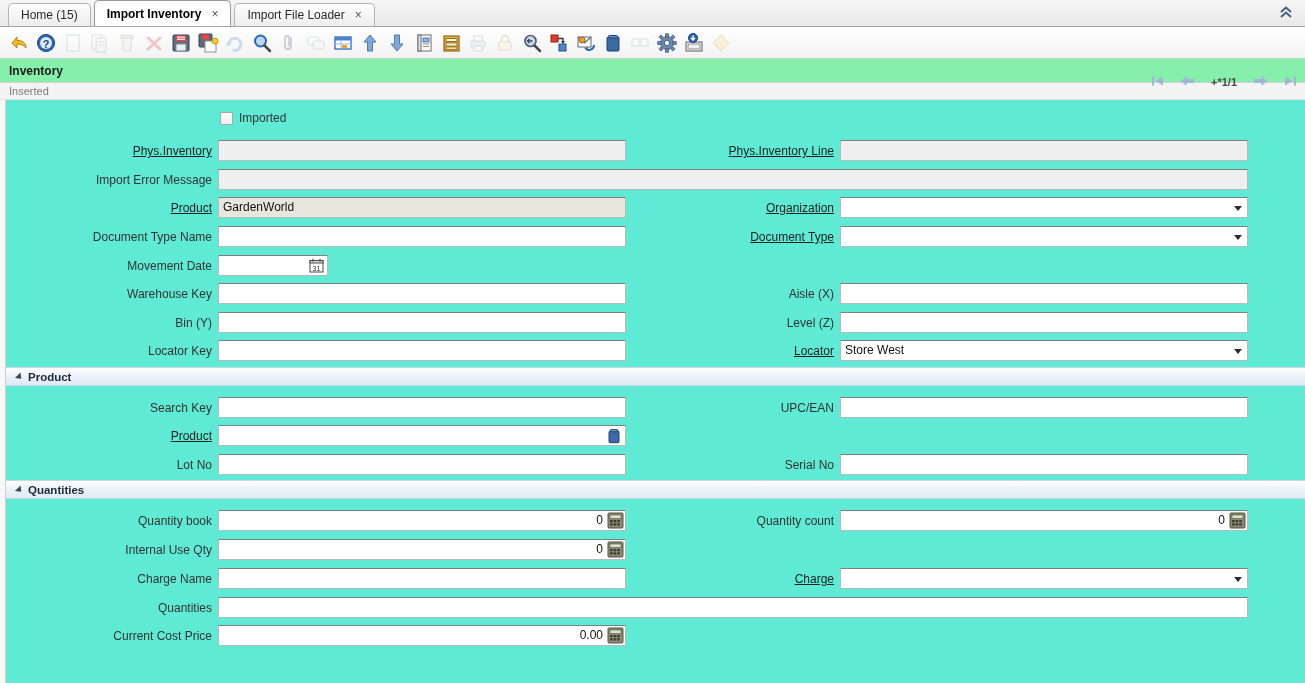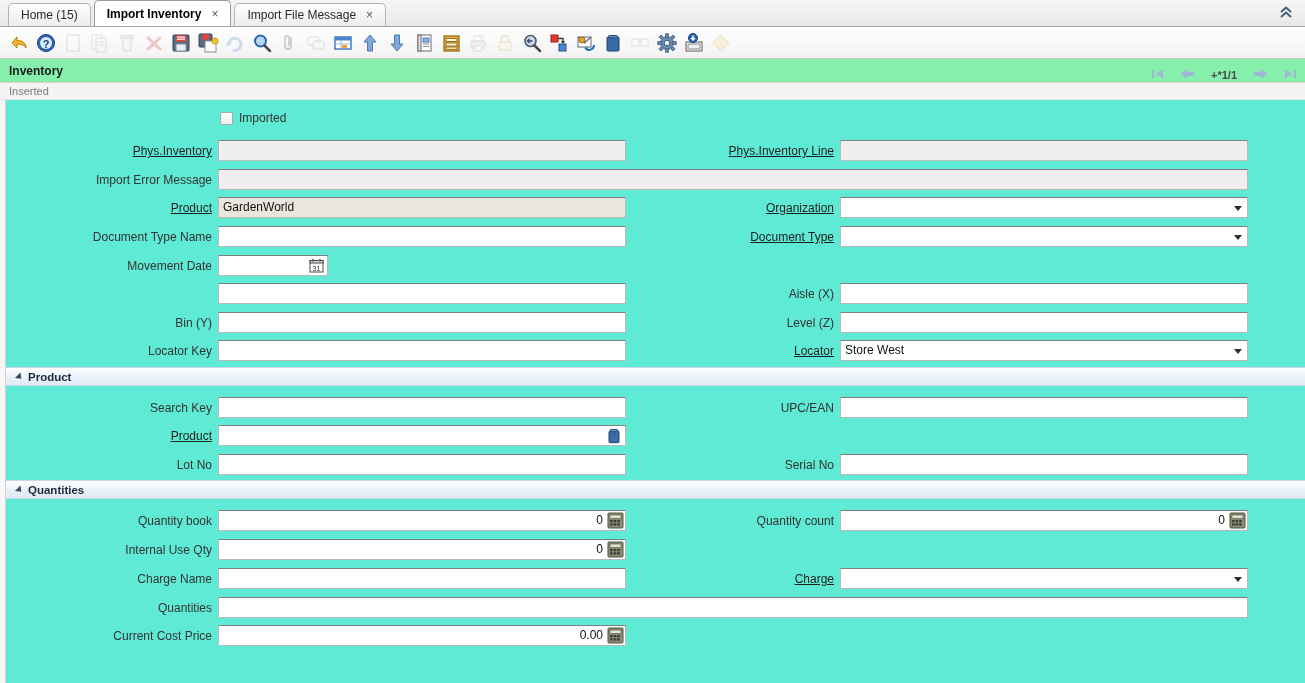--- a/index.html
+++ b/index.html
@@ -91,21 +91,21 @@
     border-bottom: 1px solid #d2d2d2;
     display: flex;
     align-items: center;
     padding-left: 9px;
     font-weight: bold;
     font-size: 12px;
     color: #1b1b1b;
     position: relative;
   }
   .nav {
-    position: absolute; right: 8px; top: 4px; height: 24px;
+    position: absolute; right: 8px; top: 11px; height: 24px;
     display: flex; align-items: center; gap: 16px;
   }
   .navbtn { color: #9fb6d4; font-size: 13px; cursor: pointer; line-height: 1; }
   .navpos { font-size: 11px; color:#4a4a4a; font-weight: bold; letter-spacing:0px; }
 
   
   .statusline {
     height: 17px;
     background: #f4f4f4;
     border-bottom: 1px solid #e0e0e0;
@@ -212,21 +212,21 @@
 
 <div class="tabbar">
   <div class="tab">
     <span>Home (15)</span>
   </div>
   <div class="tab active">
     <span>Import Inventory</span>
     <span class="tabclose">×</span>
   </div>
   <div class="tab">
-    <span>Import File Message</span>
+    <span>Import File Loader</span>
     <span class="tabclose">×</span>
   </div>
   <div class="collapse-btn">
     <svg width="16" height="14" viewBox="0 0 16 14">
       <polyline points="3,6 8,1.5 13,6" fill="none" stroke="#4a5e7a" stroke-width="2"></polyline>
       <polyline points="3,11 8,6.5 13,11" fill="none" stroke="#4a5e7a" stroke-width="2"></polyline>
     </svg>
   </div>
 </div>
 
@@ -508,20 +508,21 @@
       </div>
       <div class="lbl" style="top: 155px; left: 0px; width: 206px;">Movement Date</div>
       <div class="fld" style="left: 212px; top: 155px; width: 110px;"></div>
       <span class="fieldbtn" style="left: 303px; top: 158px;"><svg width="15" height="15" viewBox="0 0 15 15">
           <rect x="1" y="2.5" width="13" height="11.5" fill="#fff" stroke="#4a4a4a"></rect>
           <rect x="1" y="2.5" width="13" height="2.5" fill="#d8d8d8" stroke="#4a4a4a"></rect>
           <line x1="4" y1="0.8" x2="4" y2="3.5" stroke="#4a4a4a" stroke-width="1.2"></line>
           <line x1="11" y1="0.8" x2="11" y2="3.5" stroke="#4a4a4a" stroke-width="1.2"></line>
           <text x="7.5" y="12.5" font-size="7" text-anchor="middle" fill="#333" font-family="Liberation Sans, sans-serif">31</text>
         </svg></span>
+      <div class="lbl" style="top: 183px; left: 0px; width: 206px;">Warehouse Key</div>
       <div class="fld" style="left: 212px; top: 183px; width: 408px;"></div>
       <div class="lbl" style="top: 183px; left: 0px; width: 828px;">Aisle (X)</div>
       <div class="fld" style="left: 834px; top: 183px; width: 408px;"></div>
       <div class="lbl" style="top: 212px; left: 0px; width: 206px;">Bin (Y)</div>
       <div class="fld" style="left: 212px; top: 212px; width: 408px;"></div>
       <div class="lbl" style="top: 212px; left: 0px; width: 828px;">Level (Z)</div>
       <div class="fld" style="left: 834px; top: 212px; width: 408px;"></div>
       <div class="lbl" style="top: 240px; left: 0px; width: 206px;">Locator Key</div>
       <div class="fld" style="left: 212px; top: 240px; width: 408px;"></div>
       <div class="lbl link" style="top: 240px; left: 0px; width: 828px;">Locator</div>

